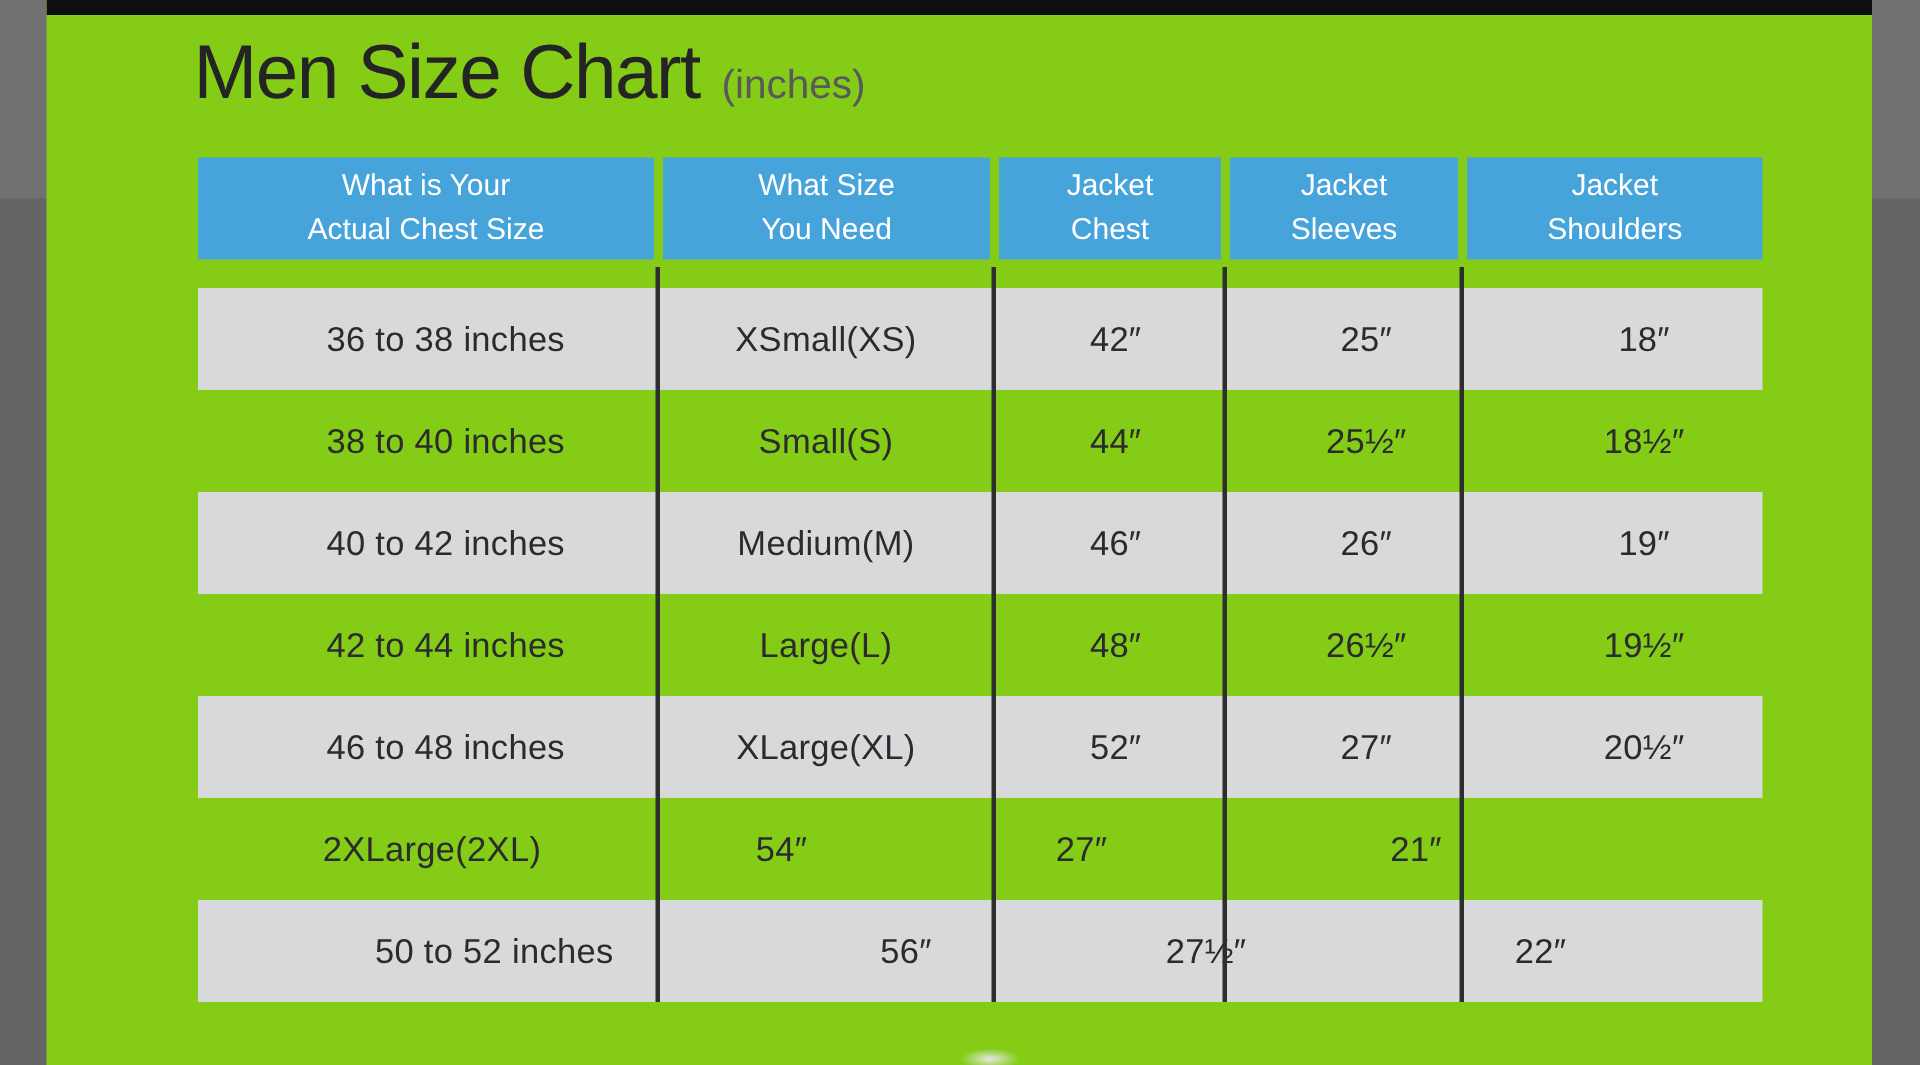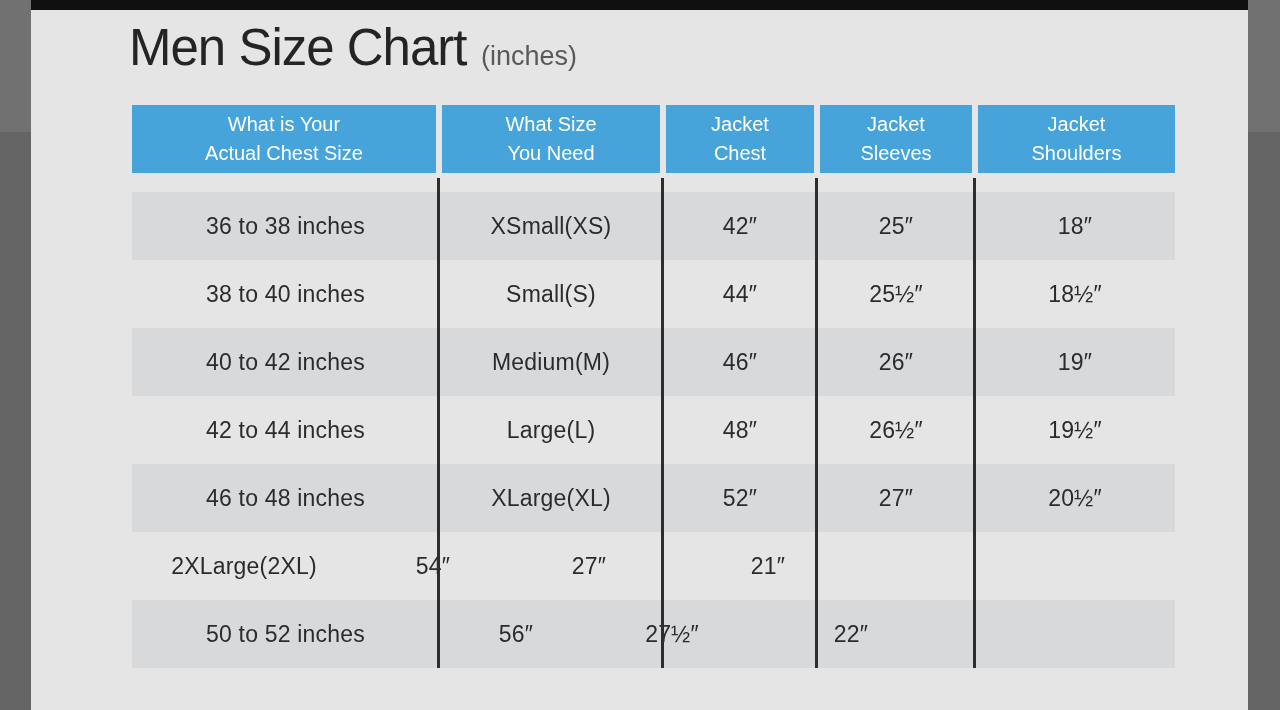--- a/index.html
+++ b/index.html
@@ -1,18 +1,18 @@
 <!DOCTYPE html>
 <html style="--header-blue: #46a4da; --row-gray: #d8d9db; --header-text: #ffffff; --body-text: #2b2b2e; --divider-black: #2e2e2e; --edge-gray: #6b6b6b;"><head>
 <meta charset="utf-8">
 <style>
   html,body{margin:0;padding:0;}
   .stage{
     position:relative;width:1280px;height:710px;overflow:hidden;
-    background:#e5e5e5;font-family:"Liberation Sans","DejaVu Sans",sans-serif;
+    background:#84cc16;font-family:"Liberation Sans","DejaVu Sans",sans-serif;
   }
   .top-bar{position:absolute;left:31px;top:0;width:1217px;height:10px;background:#0f0f0f;}
   .side-bar{position:absolute;top:0;height:710px;
     background:linear-gradient(to bottom,#717171 0,#717171 132px,#656565 132px,#656565 100%);}
   .side-bar.left{left:0;width:31px;}
   .side-bar.right{left:1248px;width:32px;}
   .title-row{position:absolute;left:129px;top:18px;white-space:nowrap;}
   .title-main{font-size:51px;color:#242424;letter-spacing:-1px;}
   .title-suffix{font-size:27px;color:#58595b;margin-left:10px;}
   .size-table{position:absolute;left:132px;top:105px;width:1043px;}
@@ -23,21 +23,21 @@
     font-size:20px;line-height:29px;text-align:center;
   }
   .th + .th{margin-left:6px;}
   .h1{width:304px;}.h2{width:218px;text-align:right;}.h3{width:148px;}.h4{width:152px;}.h5{width:197px;}
   .tbody{position:relative;margin-top:5px;height:490px;}
   .spacer{height:14px;}
   .row{display:flex;height:68px;align-items:center;}
   .row.shade{background:var(--row-gray,#d8d9db);}
   .row.plain{background:transparent;}
   .cell{
-    text-align:center;font-size:23px;color:#2b2b2e;letter-spacing:0.2px;
+    text-align:center;font-size:23px;color:#2b2b2e;letter-spacing:0.2px;margin-left:44px;
   }
   .w1{width:307px;}.w2{width:224px;}.w3{width:154px;}.w4{width:158px;}.w5{width:200px;text-align:center;}
   .vline{position:absolute;top:0;bottom:0;width:3px;background:#2e2e2e;z-index:2;}
   .vl1{left:305px;}.vl2{left:529px;}.vl3{left:683px;}.vl4{left:841px;}
   .smudge{
     position:absolute;left:640px;top:699px;width:40px;height:14px;border-radius:50%;
     background:radial-gradient(ellipse at center,#e6e6e6 0%,rgba(255,255,255,0) 70%);
   }
 </style>
 </head>

